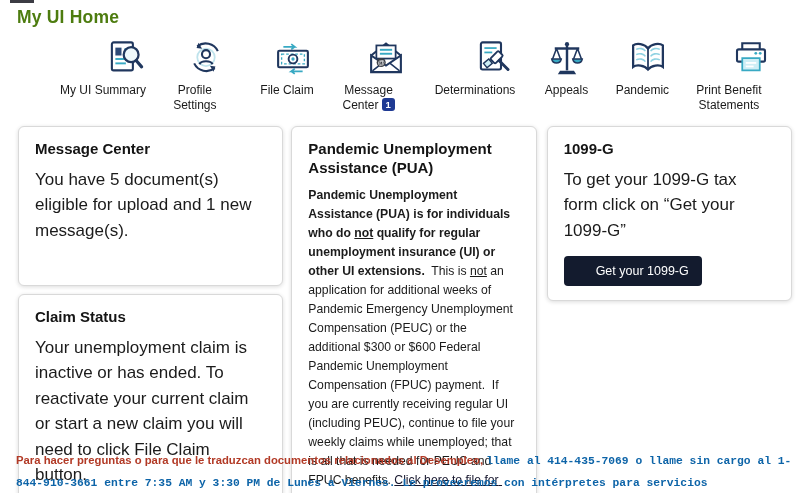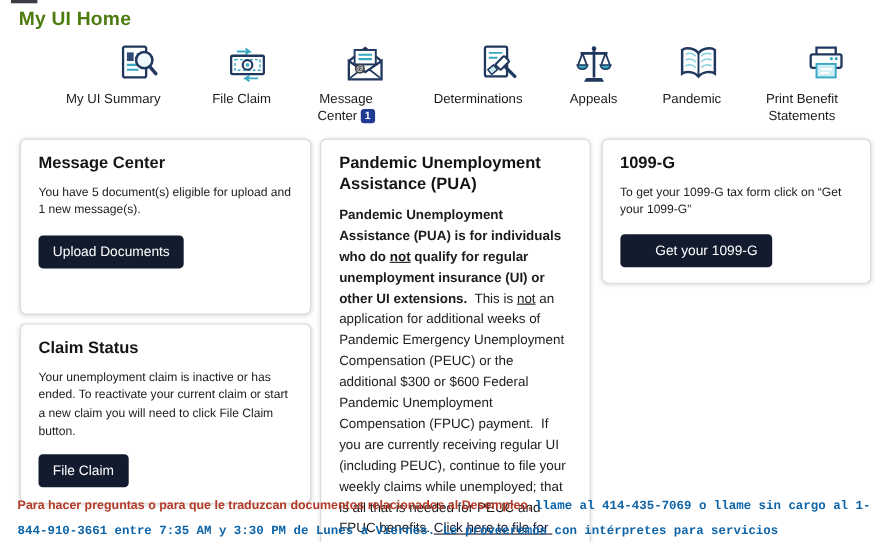--- a/index.html
+++ b/index.html
@@ -50,21 +50,21 @@
   .col2 { width: 246px; margin-right: 10px; }
   .col3 { width: 246px; }
   .card {
     background: #fff;
     border: 1px solid #d9d9d9;
     border-radius: 6px;
     box-shadow: 0 1px 4px rgba(0,0,0,.14);
     padding: 13px 16px 14px 16px;
   }
   .card-title { font-size: 15px; font-weight: bold; color: #141414; margin-bottom: 8px; line-height: 1.25; }
-  .card-body { font-size: 11px; line-height: 1.5; color: #1b1b1b; }
+  .card-body { font-size: 17px; line-height: 1.5; color: #1b1b1b; }
   .btn {
     display: inline-block;
     background: #131b2e; color: #ffffff;
     border: none; border-radius: 4px;
     font-family: inherit; font-size: 12.5px;
     padding: 8px 13px; cursor: pointer;
   }
   .card-mc { min-height: 160px; }
   .card-mc .btn-go { margin-top: 12px; }
   .card-mc .btn-upload { margin-top: 14px; }
@@ -103,20 +103,34 @@
         <line x1="23" y1="13" x2="29" y2="13" stroke="#38a9c3" stroke-width="2"></line>
         <line x1="13" y1="24" x2="28" y2="24" stroke="#38a9c3" stroke-width="2.2"></line>
         <line x1="13" y1="29" x2="25" y2="29" stroke="#38a9c3" stroke-width="2.2"></line>
         <circle cx="31" cy="19" r="8.5" fill="#eef8fb" stroke="#20375e" stroke-width="2.6"></circle>
         <line x1="37" y1="26" x2="43" y2="33" stroke="#20375e" stroke-width="3.6" stroke-linecap="round"></line>
       </svg>
     </span>
     <span class="nav-label">My UI Summary</span>
   </div>
 
+  <div class="nav-item w66">
+    <span class="icon-wrap">
+      <svg width="42" height="42" viewBox="0 0 48 48">
+        <circle cx="24" cy="22" r="10" fill="#fff" stroke="#bfe3ec" stroke-width="2"></circle>
+        <circle cx="24" cy="18.5" r="4.6" fill="none" stroke="#20375e" stroke-width="2.4"></circle>
+        <path d="M16.5,30 C18.5,25.5 29.5,25.5 31.5,30" fill="none" stroke="#20375e" stroke-width="2.4"></path>
+        <path d="M37.5,15 A15.5,15.5 0 0 0 14,9.5" fill="none" stroke="#20375e" stroke-width="2.4"></path>
+        <path d="M10.5,29 A15.5,15.5 0 0 0 34,34.5" fill="none" stroke="#20375e" stroke-width="2.4"></path>
+        <path d="M15.5,5.5 L13.2,11.5 L19.5,12.2 Z" fill="#20375e"></path>
+        <path d="M32.5,38.5 L34.8,32.5 L28.5,31.8 Z" fill="#20375e"></path>
+      </svg>
+    </span>
+    <span class="nav-label">Profile Settings</span>
+  </div>
 
   <div class="nav-item w70">
     <span class="icon-wrap">
       <svg width="42" height="42" viewBox="0 0 48 48">
         <path d="M13,10 h13 l-4,-3 M26,10 l-4,3" fill="none" stroke="#38a9c3" stroke-width="2"></path>
         <rect x="7" y="14.5" width="34" height="19" rx="1.5" fill="#fff" stroke="#20375e" stroke-width="2.4"></rect>
         <rect x="11" y="18.5" width="26" height="11" fill="none" stroke="#38a9c3" stroke-width="1.5" stroke-dasharray="3 2.2"></rect>
         <circle cx="24" cy="24" r="5" fill="#fff" stroke="#20375e" stroke-width="2.2"></circle>
         <circle cx="24" cy="24" r="1.9" fill="#38a9c3"></circle>
         <path d="M35,38 h-13 l4,-3 M22,38 l4,3" fill="none" stroke="#38a9c3" stroke-width="2"></path>
@@ -199,21 +213,20 @@
   </div>
 
 </nav>
 
 <main class="main">
 
   <div class="col1">
     <section class="card card-mc">
       <h2 class="card-title">Message Center</h2>
       <p class="card-body">You have 5 document(s) eligible for upload and 1 new message(s).</p>
-      <div><button class="btn btn-upload">Upload Documents</button></div>
     </section>
 
     <section class="card card-cs">
       <h2 class="card-title">Claim Status</h2>
       <p class="card-body">Your unemployment claim is inactive or has ended. To reactivate your current claim or start a new claim you will need to click File Claim button.</p>
       <div><button class="btn">File Claim</button></div>
     </section>
   </div>
 
   <div class="col2">

